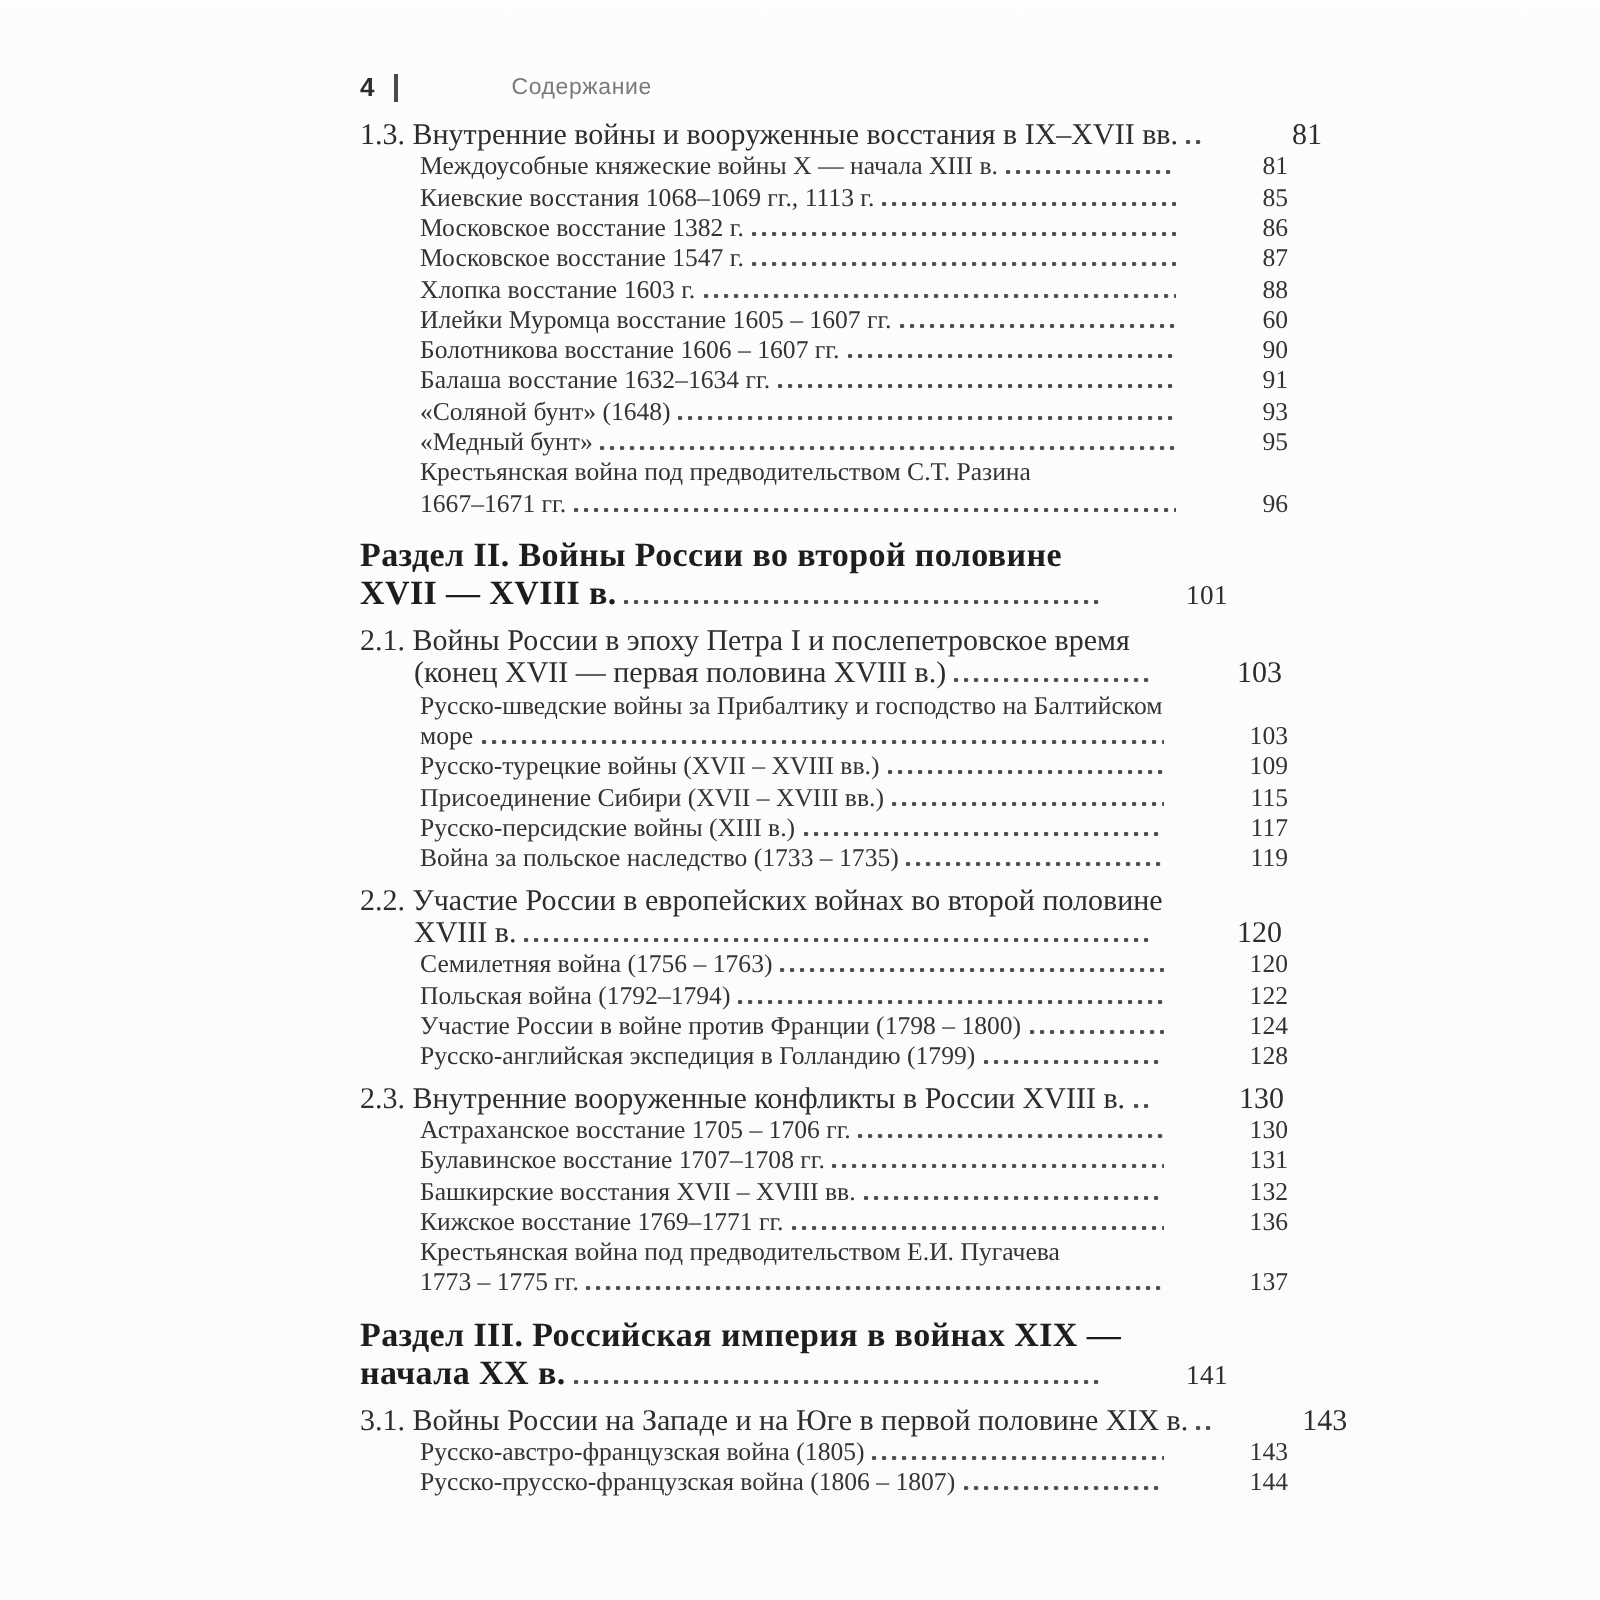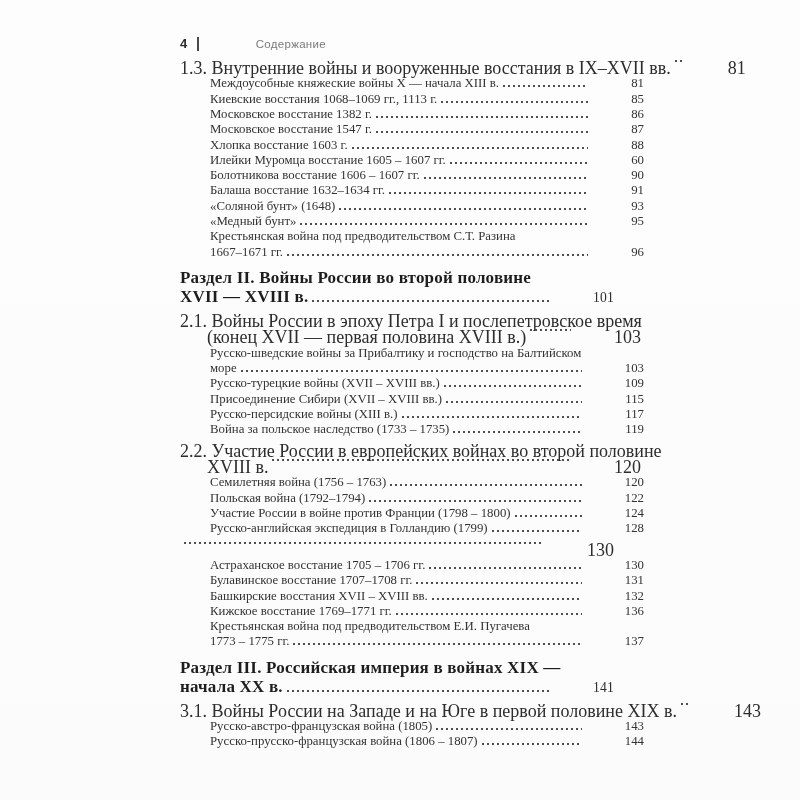--- a/index.html
+++ b/index.html
@@ -48,24 +48,23 @@
     height: 2px;
     margin: 0 3px 0 4px;
     align-self: baseline;
     background-image: radial-gradient(circle at 1px 1px, #4e4e4e 0.95px, rgba(0,0,0,0) 1.35px);
     background-size: 5px 2px;
     background-repeat: repeat-x;
     background-position: left bottom;
   }
   .row .pg { white-space: nowrap; margin-left: 40px; }
   .row-main {
-    font-size: 18px; line-height: 16.4px;
+    font-size: 15px; line-height: 16.4px;
     margin-top: 5px;
     color: #2d2d2d;
-    align-items: center;
   }
   .row-main.cont { margin-top: 0; padding-left: 27px; }
   .row-sub {
     font-size: 12.8px; line-height: 15.3px;
     padding-left: 30px;
     color: #333333;
   }
   .row-section {
     font-size: 17px; line-height: 19.5px;
     font-weight: bold;
@@ -218,20 +217,21 @@
           <span class="t">Участие России в войне против Франции (1798 – 1800)</span>
           <span class="leader"></span>
           <span class="pg">124</span>
         </div>
         <div class="row row-sub">
           <span class="t">Русско-английская экспедиция в Голландию (1799)</span>
           <span class="leader"></span>
           <span class="pg">128</span>
         </div>
         <div class="row row-main">
+          <span class="t">2.3. Внутренние вооруженные конфликты в России XVIII в.</span>
           <span class="leader"></span>
           <span class="pg">130</span>
         </div>
         <div class="row row-sub">
           <span class="t">Астраханское восстание 1705 – 1706 гг.</span>
           <span class="leader"></span>
           <span class="pg">130</span>
         </div>
         <div class="row row-sub">
           <span class="t">Булавинское восстание 1707–1708 гг.</span>

